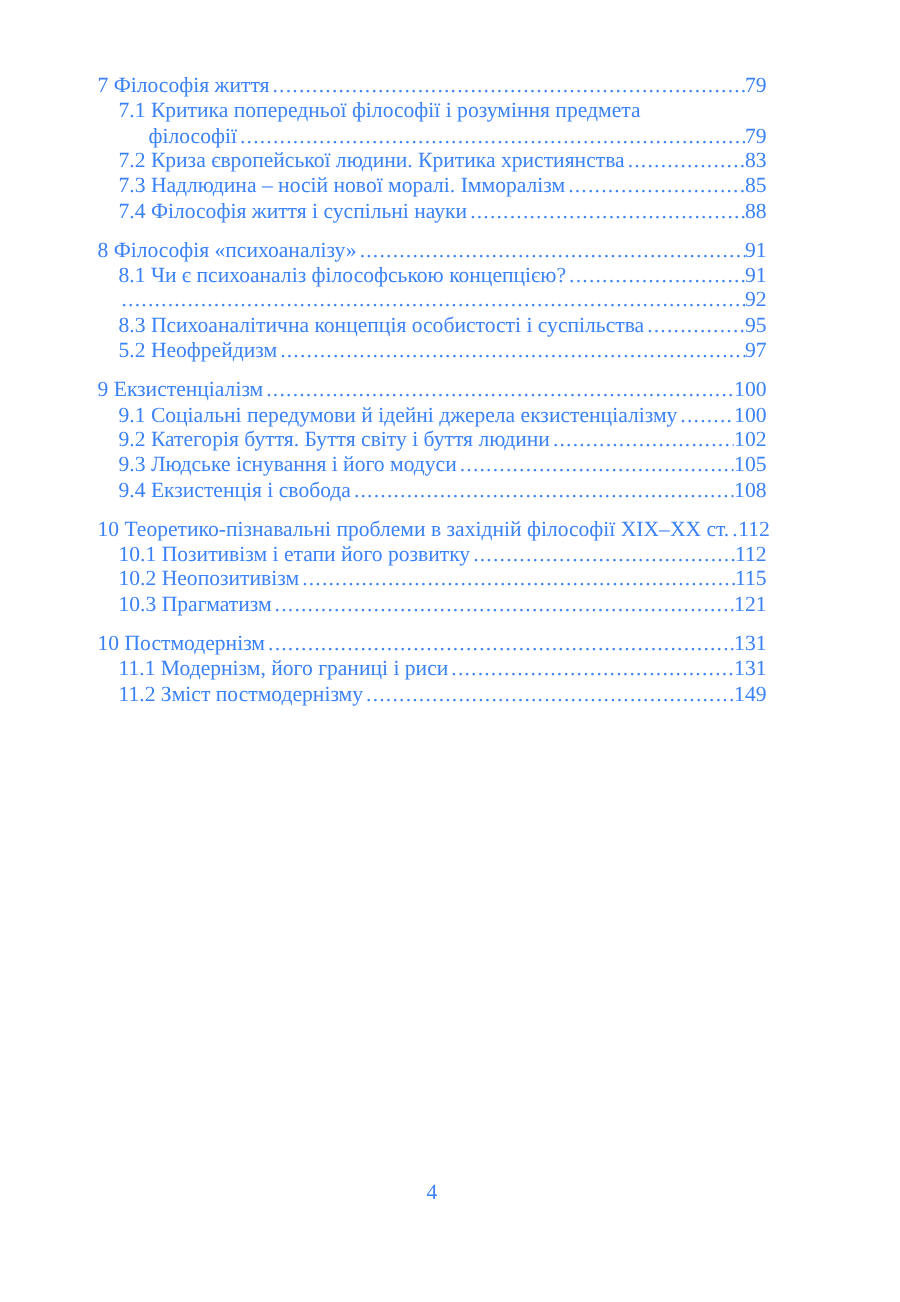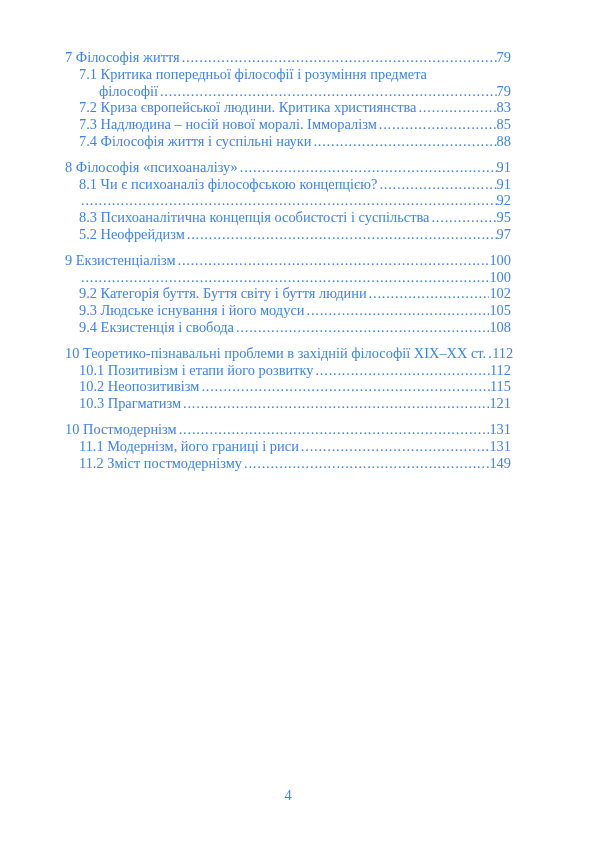--- a/index.html
+++ b/index.html
@@ -112,20 +112,21 @@
           <span class="pagenum">97</span>
         </div>
       </div>
       <div class="toc-section">
         <div class="toc-row level-1">
           <span class="toc-title">9 Екзистенціалізм</span>
           <span class="leader"></span>
           <span class="pagenum">100</span>
         </div>
         <div class="toc-row level-2">
+          <span class="toc-title">9.1 Соціальні передумови й ідейні джерела екзистенціалізму</span>
           <span class="leader"></span>
           <span class="pagenum">100</span>
         </div>
         <div class="toc-row level-2">
           <span class="toc-title">9.2 Категорія буття. Буття світу і буття людини</span>
           <span class="leader"></span>
           <span class="pagenum">102</span>
         </div>
         <div class="toc-row level-2">
           <span class="toc-title">9.3 Людське існування і його модуси</span>

